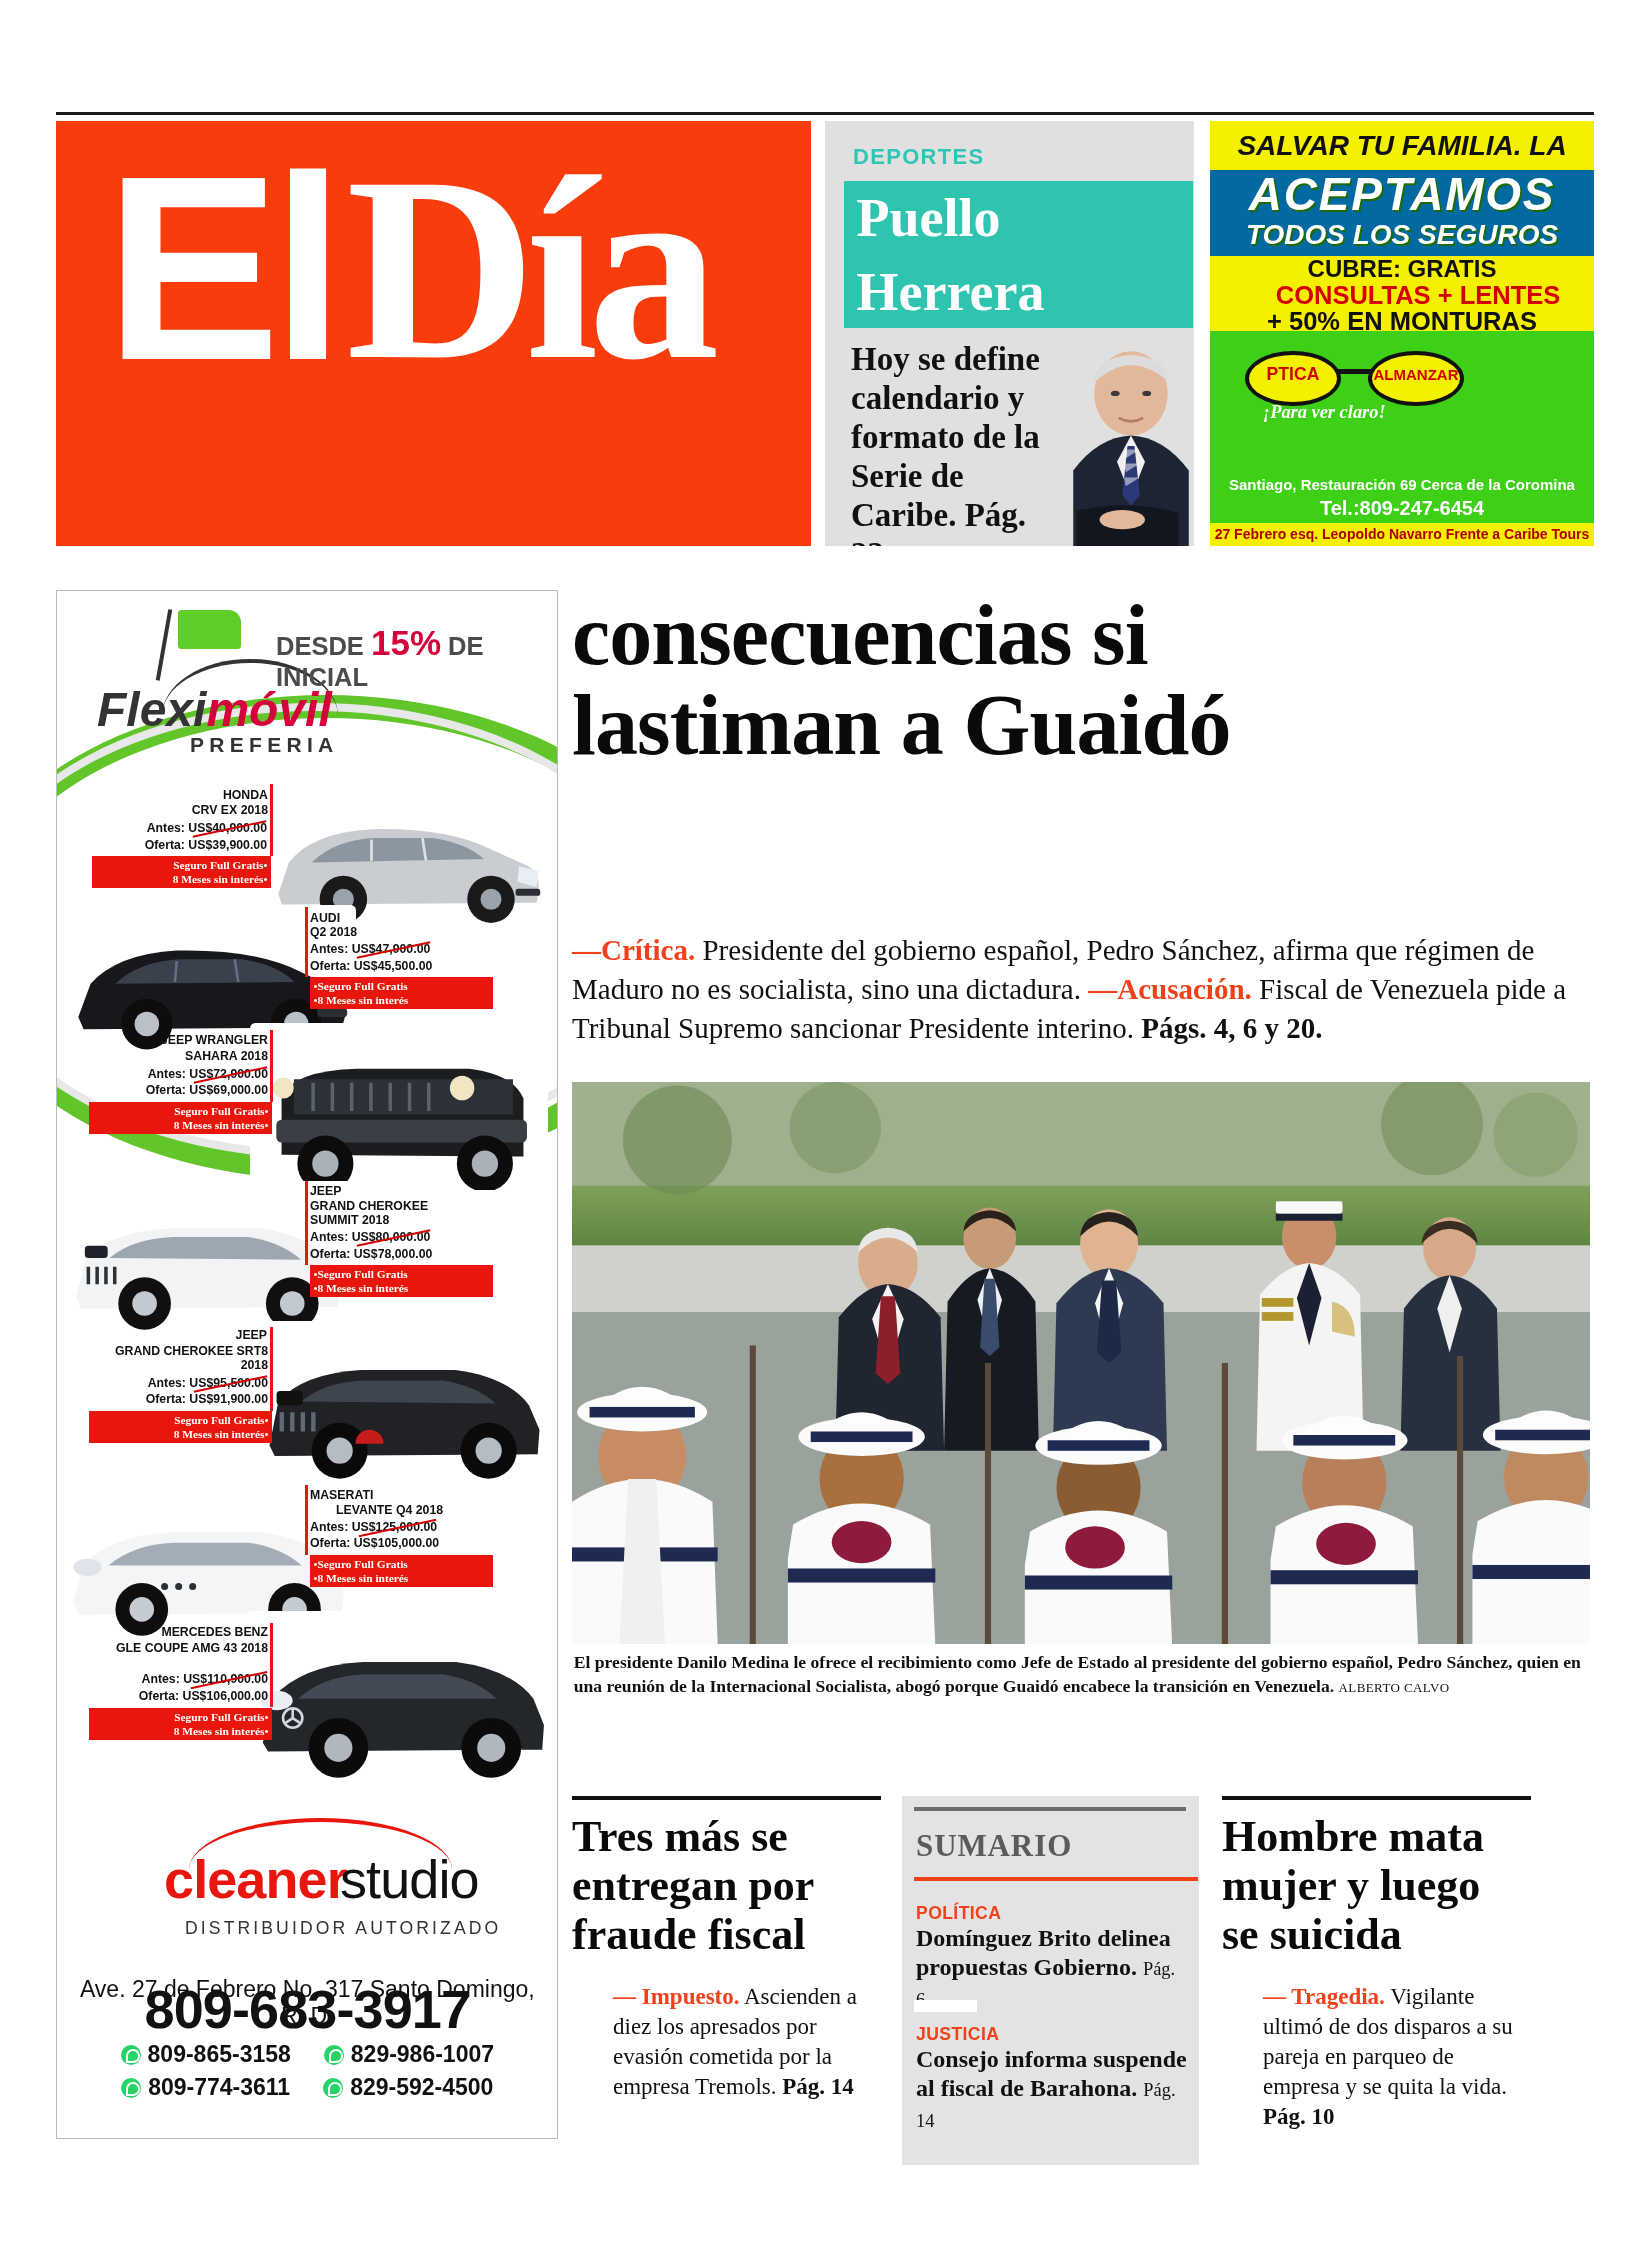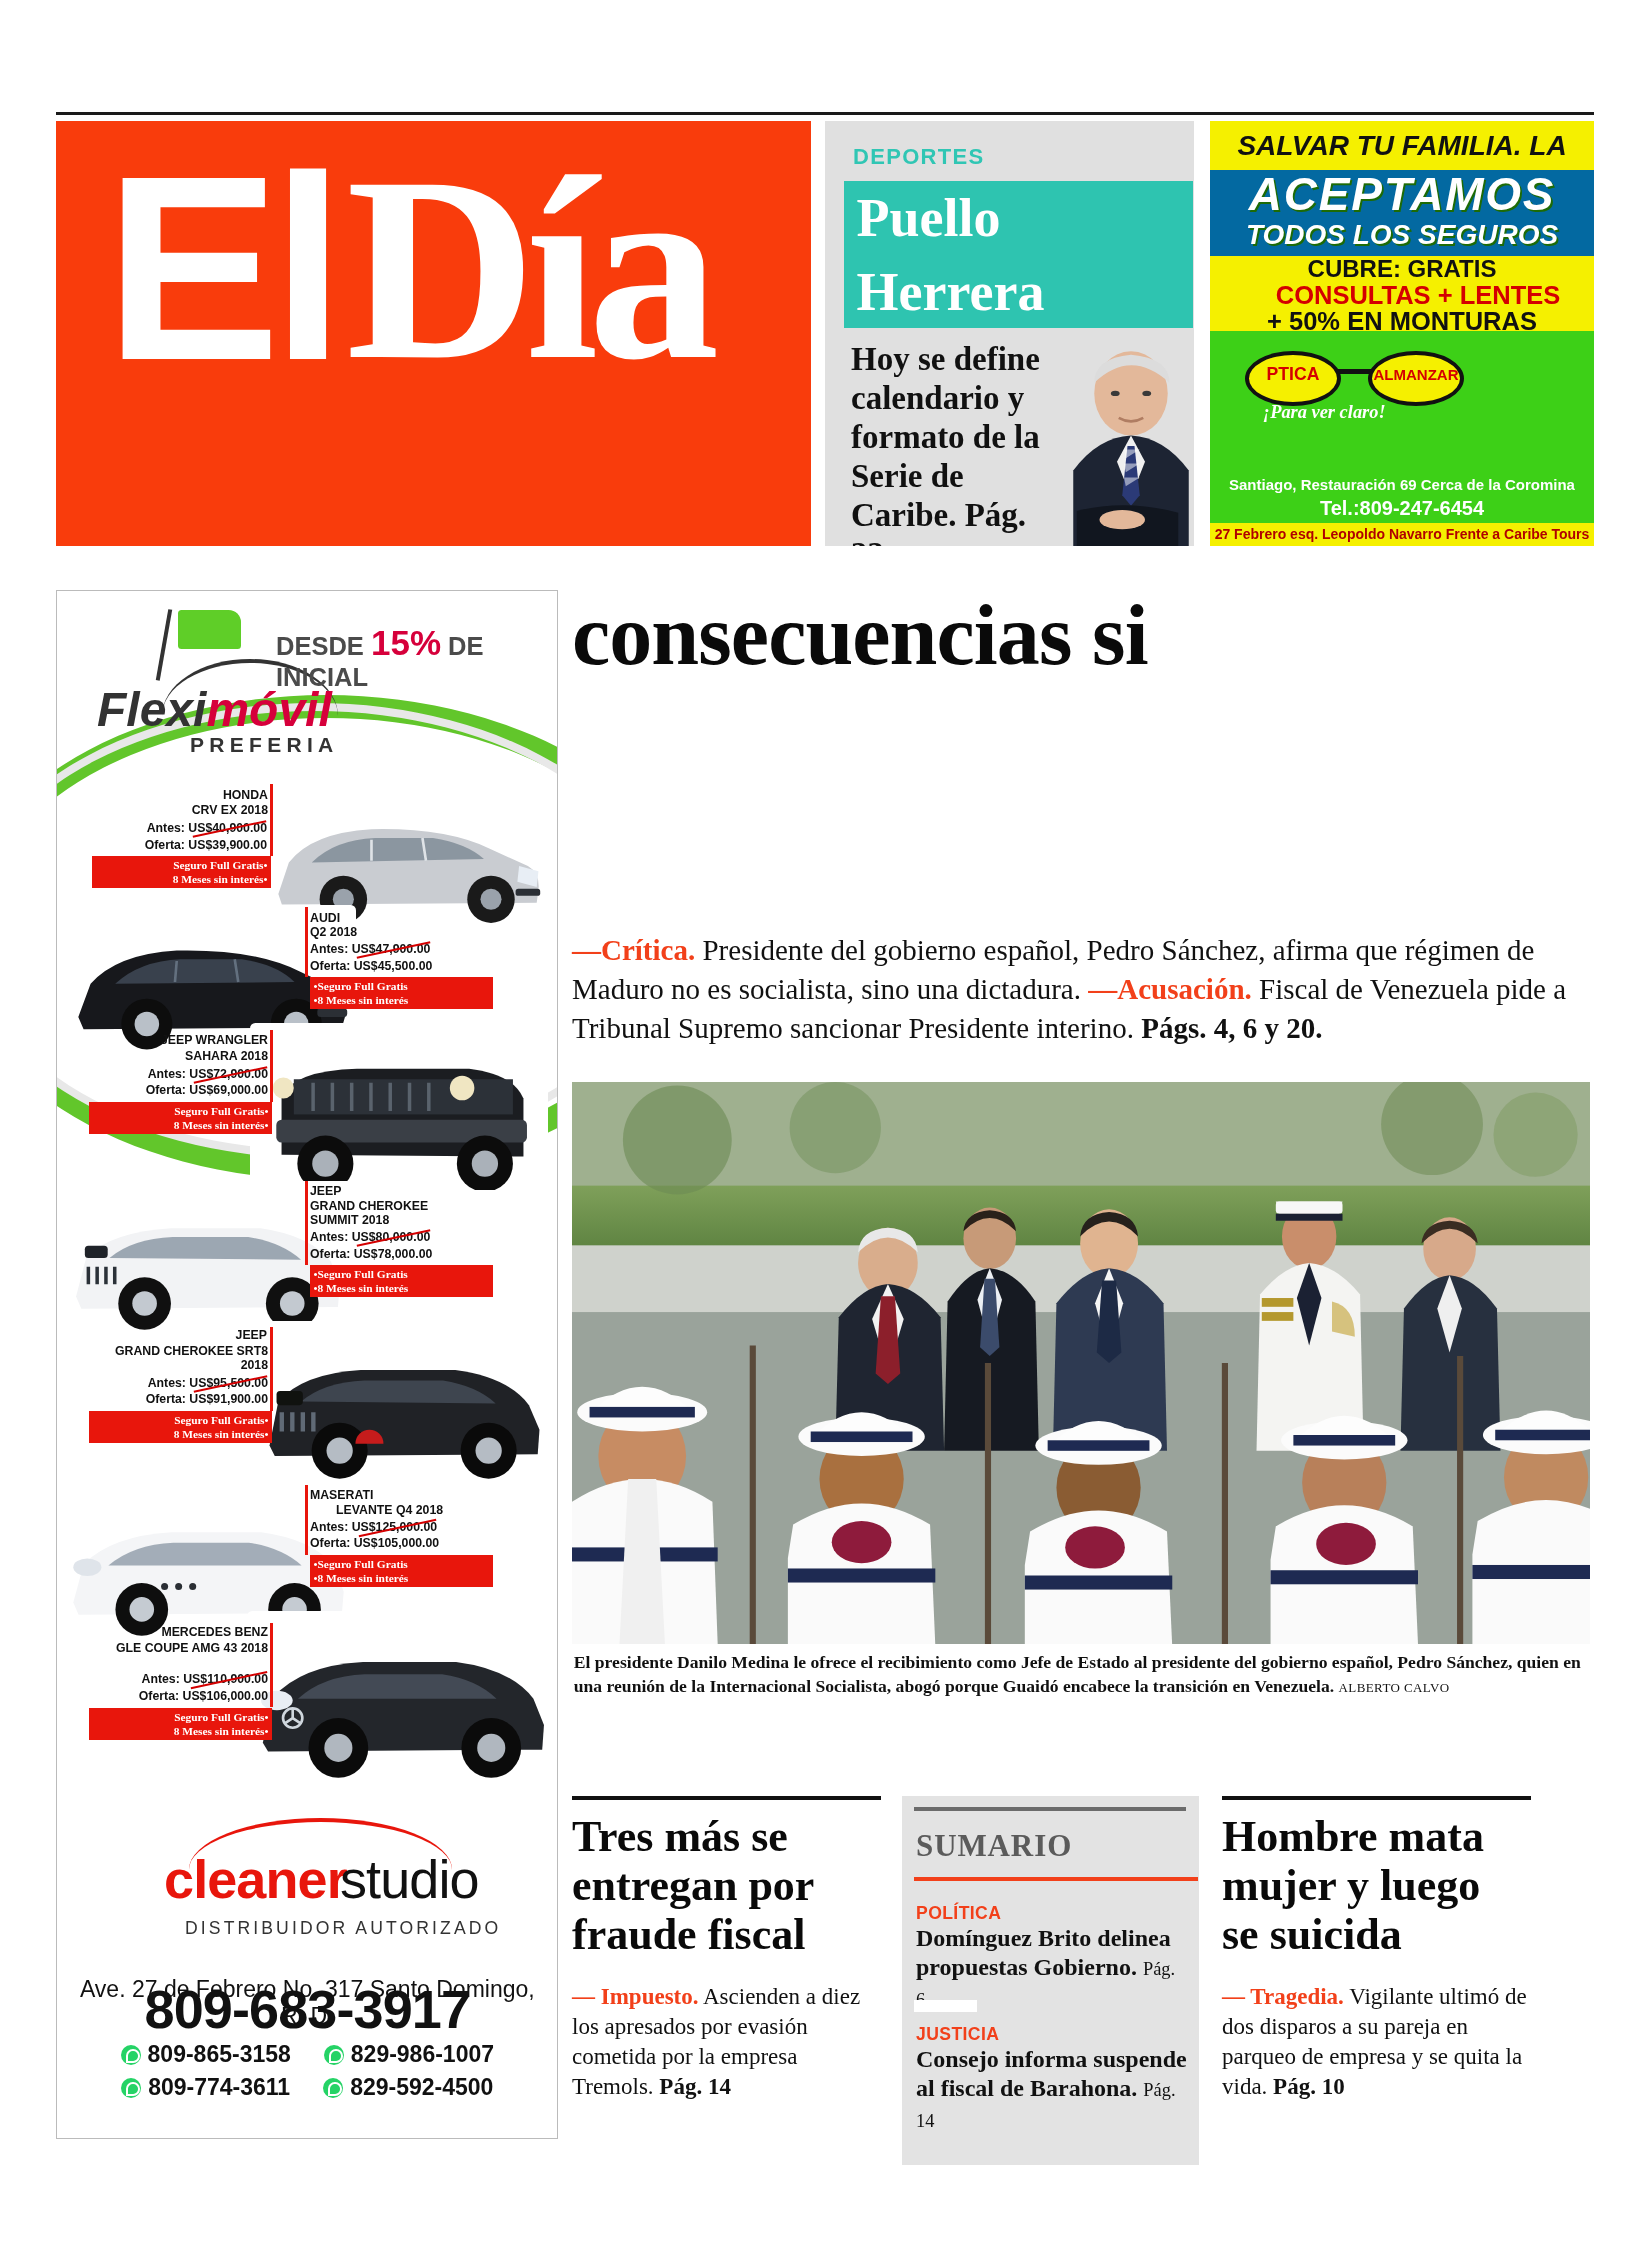--- a/index.html
+++ b/index.html
@@ -91,21 +91,21 @@
   .deck .lbl{color:#f2401a;font-weight:bold;}
   .deck b{font-weight:bold;}
   .mainphoto{position:absolute;left:0;top:492px;width:1018px;height:562px;overflow:hidden;background:#7a8f6a;}
   .caption{position:absolute;left:1.8px;top:1060px;width:1009px;font-family:"Liberation Serif",serif;font-weight:bold;font-size:17.6px;line-height:24px;color:#111;}
   .caption .credit{font-weight:normal;font-size:13px;letter-spacing:0.4px;}
 
   
   .bcol{position:absolute;top:1796px;}
   .bcol .rule{width:100%;height:3.5px;background:#111;margin-bottom:12.3px;}
   .bhl{font-family:"Liberation Serif",serif;font-weight:bold;font-size:44px;line-height:49px;color:#0a0a0a;}
-  .bdeck{margin-top:23px;font-family:"Liberation Serif",serif;font-size:23px;line-height:30px;color:#111;}
+  .bdeck{margin-top:23px;font-family:"Liberation Serif",serif;font-size:23px;line-height:30px;color:#111;margin-left:41px;}
   .bdeck .lbl{color:#f2401a;font-weight:bold;}
   .bdeck b{font-weight:bold;}
   .col1{left:572px;width:309px;}
   .col3{left:1222px;width:309px;}
   .sumario{position:absolute;left:902px;top:1796px;width:297px;height:369px;background:#e3e3e3;}
   .sum-rule{position:absolute;left:12.3px;top:10.5px;width:272px;height:4.4px;background:#6b6b6b;}
   .sum-title{position:absolute;left:14px;top:32px;font-family:"Liberation Serif",serif;font-weight:bold;font-size:31px;letter-spacing:0.9px;color:#5b5b5b;}
   .sum-orange{position:absolute;left:12.3px;top:81px;width:284px;height:3.5px;background:#f2401a;}
   .sum-kick{font-family:"Liberation Sans",sans-serif;font-weight:bold;font-size:17.6px;letter-spacing:0.4px;color:#f2401a;}
   .sum-txt{font-family:"Liberation Serif",serif;font-weight:bold;font-size:24px;line-height:29px;color:#111;}
@@ -421,20 +421,21 @@
       <div class="wa">
           <span class="wa-ico"></span>
           <span>829-592-4500</span>
         </div>
     </div>
   </div>
 
   <div class="mainstory">
     <div class="hl">
       <div>consecuencias si</div>
+      <div>lastiman a Guaidó</div>
     </div>
 
     <div class="deck">
       <span class="lbl">—<span>Crítica.</span></span><span> Presidente del gobierno español, Pedro Sánchez, afirma que régimen de Maduro no es socialista, sino una dictadura. </span><span class="lbl">—<span>Acusación.</span></span><span> Fiscal de Venezuela pide a Tribunal Supremo sancionar Presidente interino. </span><b>Págs. 4, 6 y 20.</b>
     </div>
 
     <div class="mainphoto">
       <svg class="ph" viewBox="0 0 1160 640" preserveAspectRatio="none">
         <defs>
           <linearGradient id="sky" x1="0" y1="0" x2="0" y2="1">

